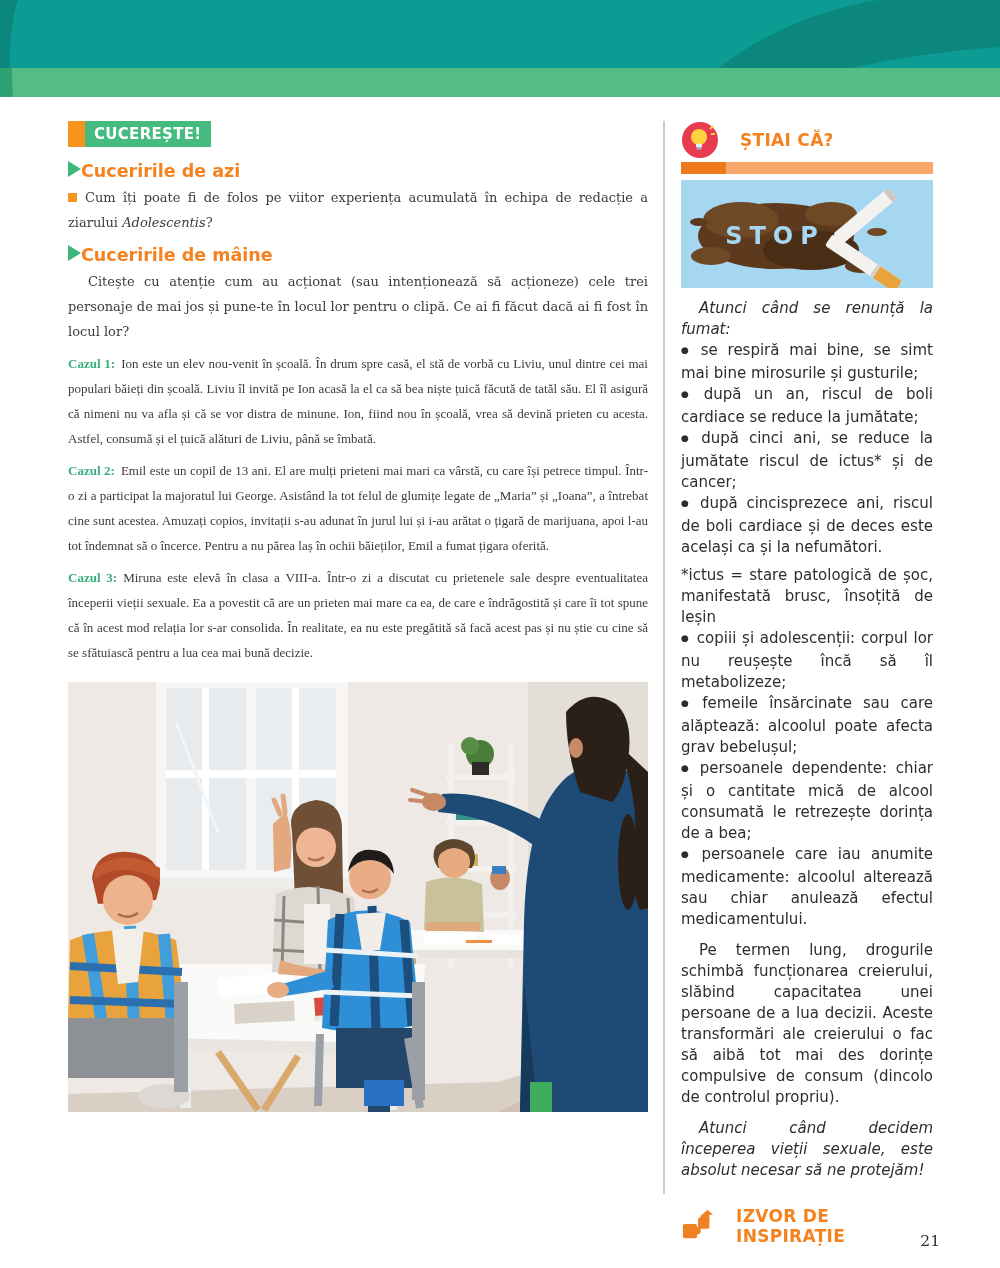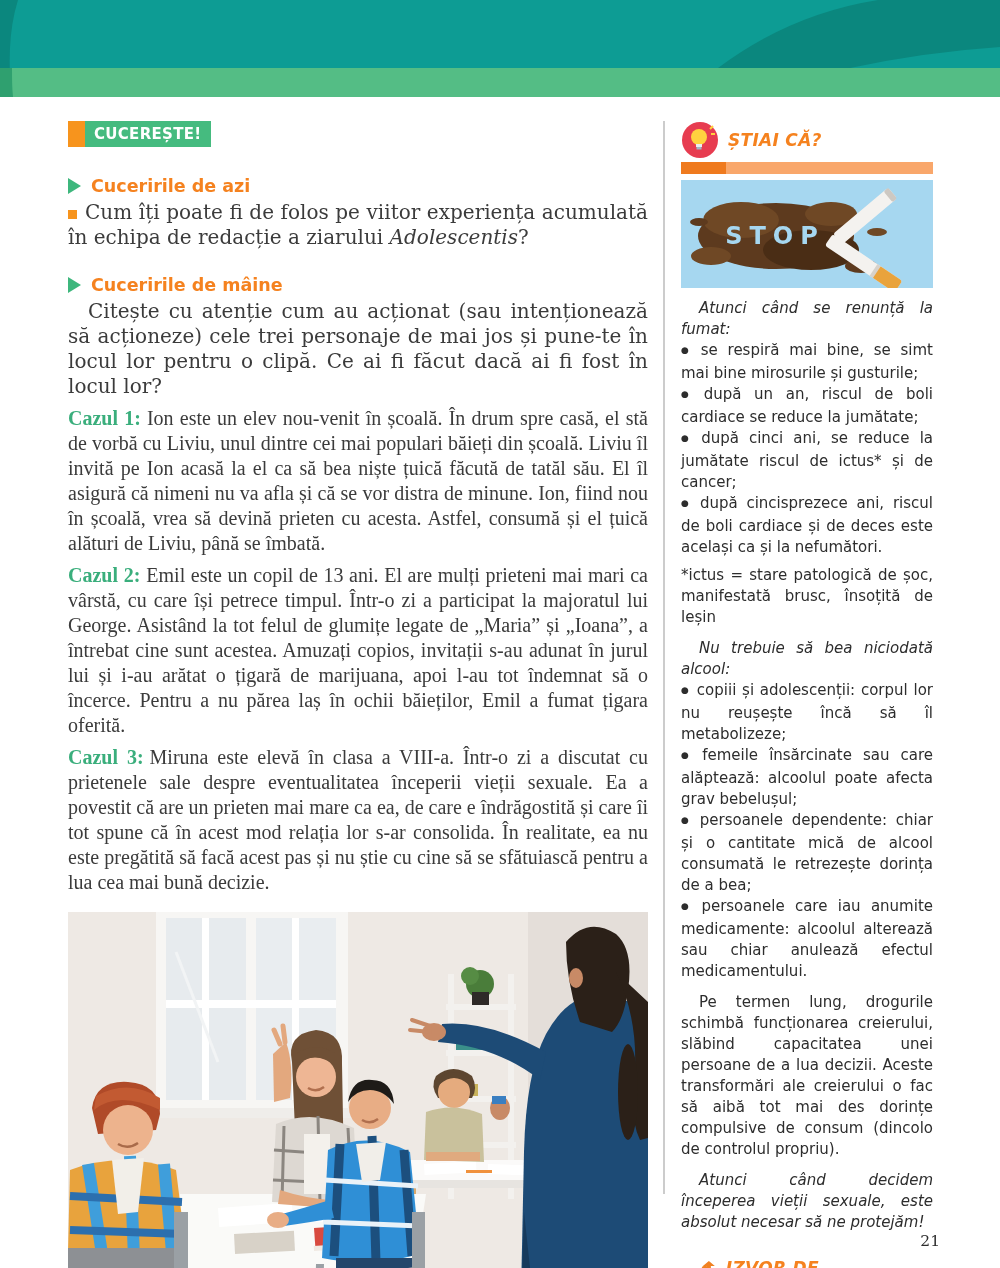--- a/index.html
+++ b/index.html
@@ -18,34 +18,34 @@
   .sidebar { width:252px; margin-left:16px; font-family:"DejaVu Sans", sans-serif; color:#2d2d2d; }
 
   
   .badge { display:inline-flex; height:26px; align-items:stretch; }
   .badge .sq-orange { width:17px; background:#f7941d; }
   .badge .badge-txt {
     background:#45bb7f; color:#ffffff; font-family:"DejaVu Sans", sans-serif;
     font-weight:bold; font-size:15px; line-height:26px; padding:0 10px 0 9px; letter-spacing:.3px;
   }
   h2.section {
-    display:flex; align-items:center; gap:10px; margin:25px 0 4px;
+    display:flex; margin:10px 0 4px;
     font-family:"DejaVu Sans", sans-serif; font-size:17.5px; font-weight:bold; color:#f5821f;
   }
   .tri { width:0; height:0; border-left:13px solid #3eb77d; border-top:8px solid transparent; border-bottom:8px solid transparent; }
-  .main-col p { font-size:20px; line-height:25px; text-align:justify; }
+  .main-col p { font-size:13px; line-height:25px; text-align:justify; }
   .bullet-para { margin:2px 0 6px; }
   .bullet-para .sq-bullet { display:inline-block; width:9px; height:9px; background:#f7941d; margin-right:8px; }
   .intro-para { text-indent:20px; margin:2px 0 2px; }
   p.case { margin:7px 0 7px;font-family:Liberation Serif, serif; }
   .case-label { color:#3aae7c; font-weight:bold; margin-right:6px; }
   .photo-wrap { margin-top:17px; width:580px; height:430px; overflow:hidden; }
 
   
-  .sb-head { display:flex; align-items:center; gap:9px; height:38px;font-style:italic; }
+  .sb-head { display:flex; align-items:center; gap:21px; height:38px; }
   .sb-title { font-size:17px; font-weight:bold; color:#f5821f; letter-spacing:.3px; }
   .sb-bar { height:12px; margin-top:3px; background:#f9a76b; position:relative; }
   .sb-bar::before { content:""; position:absolute; left:0; top:0; width:45px; height:12px; background:#ef7a1e; }
   .stop-img { margin-top:6px; width:252px; height:108px; display:block; }
   .sidebar p { font-size:15px; line-height:21px; text-align:justify; }
   .sb-intro { font-style:italic; text-indent:18px; margin-top:10px; }
   .sb-bullet::before { content:"●"; font-size:9px; margin-right:7px; position:relative; top:-2px; }
   .sb-footnote { margin-top:7px; font-size:14.5px; }
   .sb-para { margin-top:10px; text-indent:18px; }
   .sb-italic { font-style:italic; }
@@ -253,21 +253,20 @@
       </svg>
 
       <p class="sb-intro">Atunci când se renunță la fumat:</p>
       <p class="sb-bullet">se respiră mai bine, se simt mai bine mirosurile și gusturile;</p>
       <p class="sb-bullet">după un an, riscul de boli cardiace se reduce la jumătate;</p>
       <p class="sb-bullet">după cinci ani, se reduce la jumătate riscul de ictus* și de cancer;</p>
       <p class="sb-bullet">după cincisprezece ani, riscul de boli cardiace și de deces este același ca și la nefumători.</p>
 
       <p class="sb-footnote">*ictus = stare patologică de șoc, manifestată brusc, însoțită de leșin</p>
 
-      <p class="sb-intro">Nu trebuie să bea niciodată alcool:</p>
       <p class="sb-bullet">copiii și adolescenții: corpul lor nu reușește încă să îl metabolizeze;</p>
       <p class="sb-bullet">femeile însărcinate sau care alăptează: alcoolul poate afecta grav bebelușul;</p>
       <p class="sb-bullet">persoanele dependente: chiar și o cantitate mică de alcool consumată le retrezește dorința de a bea;</p>
       <p class="sb-bullet">persoanele care iau anumite medicamente: alcoolul alterează sau chiar anulează efectul medicamentului.</p>
 
       <p class="sb-para">Pe termen lung, drogurile schimbă funcționarea creierului, slăbind capacitatea unei persoane de a lua decizii. Aceste transformări ale creierului o fac să aibă tot mai des dorințe compulsive de consum (dincolo de controlul propriu).</p>
       <p class="sb-para sb-italic">Atunci când decidem începerea vieții sexuale, este absolut necesar să ne protejăm!</p>
 
       <div class="izvor">
         <div class="sb-head">

